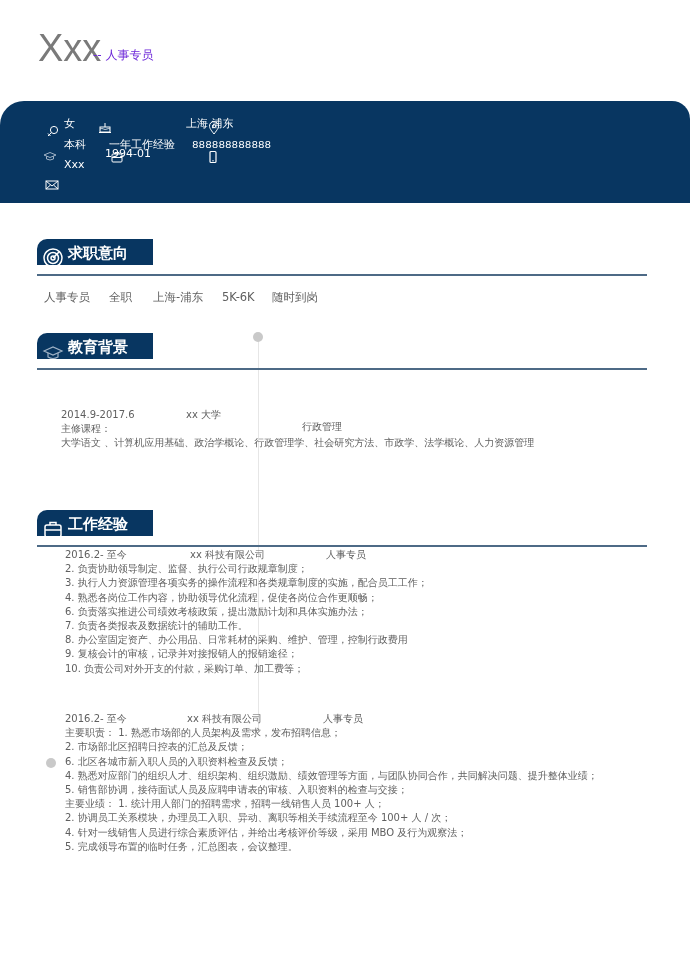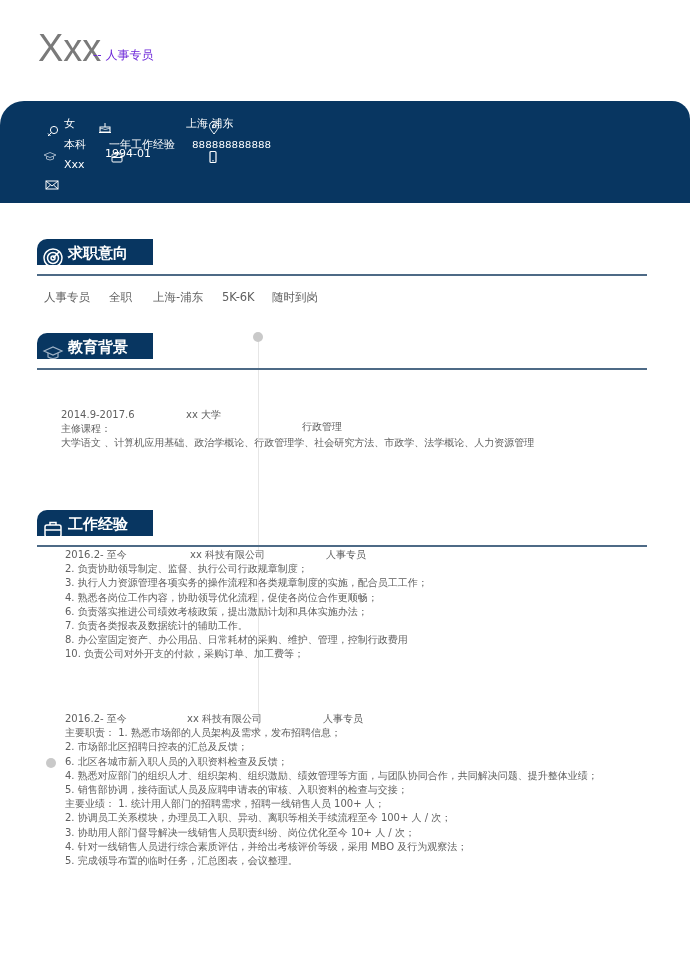--- a/index.html
+++ b/index.html
@@ -151,32 +151,32 @@
     <span>2016.2- 至今</span>
     <span style="position:absolute;left:125px;">xx 科技有限公司</span>
     <span style="position:absolute;left:261px;">人事专员</span>
   </div>
   <div class="txt">2. 负责协助领导制定、监督、执行公司行政规章制度；</div>
   <div class="txt">3. 执行人力资源管理各项实务的操作流程和各类规章制度的实施，配合员工工作；</div>
   <div class="txt">4. 熟悉各岗位工作内容，协助领导优化流程，促使各岗位合作更顺畅；</div>
   <div class="txt">6. 负责落实推进公司绩效考核政策，提出激励计划和具体实施办法；</div>
   <div class="txt">7. 负责各类报表及数据统计的辅助工作。</div>
   <div class="txt">8. 办公室固定资产、办公用品、日常耗材的采购、维护、管理，控制行政费用</div>
+  <div class="txt">9. 复核会计的审核，记录并对接报销人的报销途径；</div>
   <div class="txt">10. 负责公司对外开支的付款，采购订单、加工费等；</div>
 </div>
 
 <div class="abs" style="left:65px;top:712px;">
   <div class="txt" style="position:relative;height:14.2px;">
     <span>2016.2- 至今</span>
     <span style="position:absolute;left:122px;">xx 科技有限公司</span>
     <span style="position:absolute;left:258px;">人事专员</span>
   </div>
   <div class="txt">主要职责：   1. 熟悉市场部的人员架构及需求，发布招聘信息；</div>
   <div class="txt">2. 市场部北区招聘日控表的汇总及反馈；</div>
   <div class="txt">6. 北区各城市新入职人员的入职资料检查及反馈；</div>
   <div class="txt">4. 熟悉对应部门的组织人才、组织架构、组织激励、绩效管理等方面，与团队协同合作，共同解决问题、提升整体业绩；</div>
   <div class="txt">5. 销售部协调，接待面试人员及应聘申请表的审核、入职资料的检查与交接；</div>
   <div class="txt">主要业绩：   1. 统计用人部门的招聘需求，招聘一线销售人员 100+ 人；</div>
   <div class="txt">2. 协调员工关系模块，办理员工入职、异动、离职等相关手续流程至今 100+ 人 / 次；</div>
-  <div class="txt">3. 协助用人部门督导解决一线销售人员职责纠纷、岗位优化至今 10+ 人 / 次；</div>
   <div class="txt">4. 针对一线销售人员进行综合素质评估，并给出考核评价等级，采用 MBO 及行为观察法；</div>
   <div class="txt">5. 完成领导布置的临时任务，汇总图表，会议整理。</div>
 </div>
 
 </body></html>

